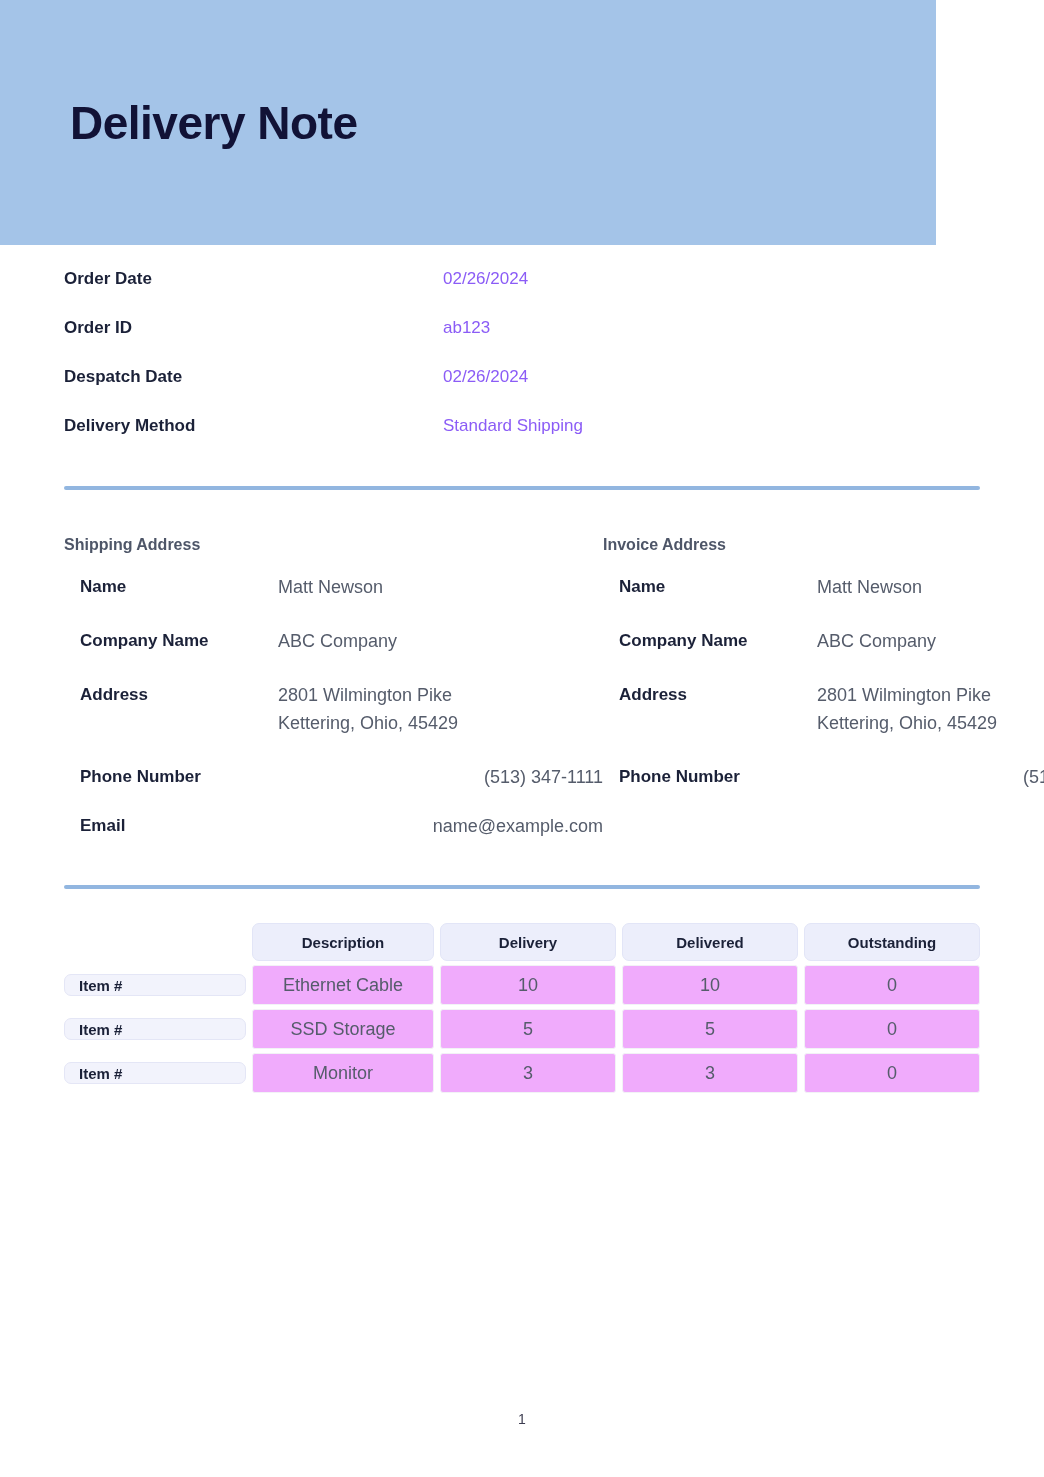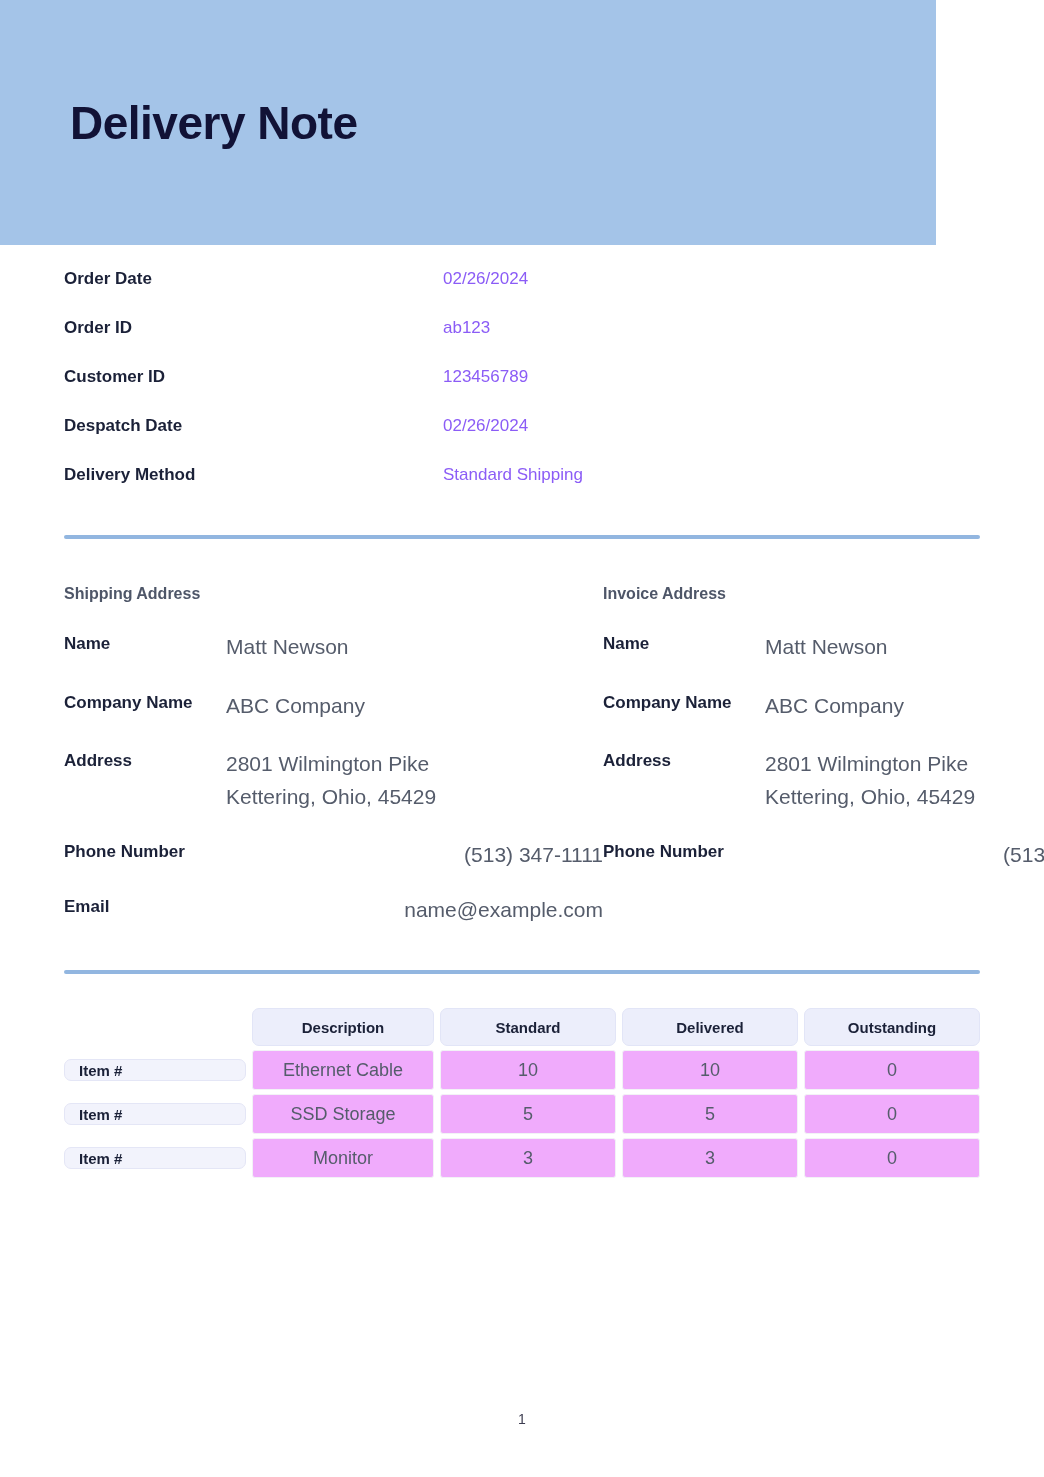--- a/index.html
+++ b/index.html
@@ -82,44 +82,46 @@
     width: 100%;
   }
   .addr-block {
     flex: 0 0 539px;
     width: 539px;
   }
   .addr-heading {
     font-size: 16px;
     font-weight: bold;
     color: #4e5668;
-    margin-bottom: 28px;
+    margin-bottom: 20px;
   }
   .addr-row {
     display: flex;
     margin-bottom: 26px;
     align-items: flex-start;
   }
   .addr-row.tight {
     margin-bottom: 22px;
     justify-content: space-between;
   }
   .addr-label {
     width: 162px;
     flex: 0 0 162px;
     font-size: 17px;
     font-weight: bold;
     color: #1b2138;
     line-height: 1.55;
+    margin-left: 16px;
   }
   .addr-value {
-    font-size: 21px;
+    font-size: 18px;
     color: #555c6b;
     line-height: 1.55;
     white-space: pre-line;
+    margin-left: 36px;
   }
 
   
   .items {
     padding-top: 30px;
   }
   .items-table {
     border-collapse: separate;
     border-spacing: 6px 4px;
     width: 928px;
@@ -198,24 +200,20 @@
 <div class="page">
 
   <div class="summary">
     <div class="summary-row">
       <div class="summary-label">Order Date</div>
       <div class="summary-value">02/26/2024</div>
     </div>
     <div class="summary-row">
       <div class="summary-label">Order ID</div>
       <div class="summary-value">ab123</div>
-    </div>
-    <div class="summary-row">
-      <div class="summary-label">Customer ID</div>
-      <div class="summary-value">123456789</div>
     </div>
     <div class="summary-row">
       <div class="summary-label">Despatch Date</div>
       <div class="summary-value">02/26/2024</div>
     </div>
     <div class="summary-row">
       <div class="summary-label">Delivery Method</div>
       <div class="summary-value">Standard Shipping</div>
     </div>
   </div>
@@ -287,21 +285,21 @@
       </colgroup>
       <thead>
         <tr>
           <th>
             <div class="th-blank"></div>
           </th>
           <th>
             <div class="th-cell">Description</div>
           </th>
           <th>
-            <div class="th-cell">Standard</div>
+            <div class="th-cell">Delivery</div>
           </th>
           <th>
             <div class="th-cell">Delivered</div>
           </th>
           <th>
             <div class="th-cell">Outstanding</div>
           </th>
         </tr>
       </thead>
       <tbody>

